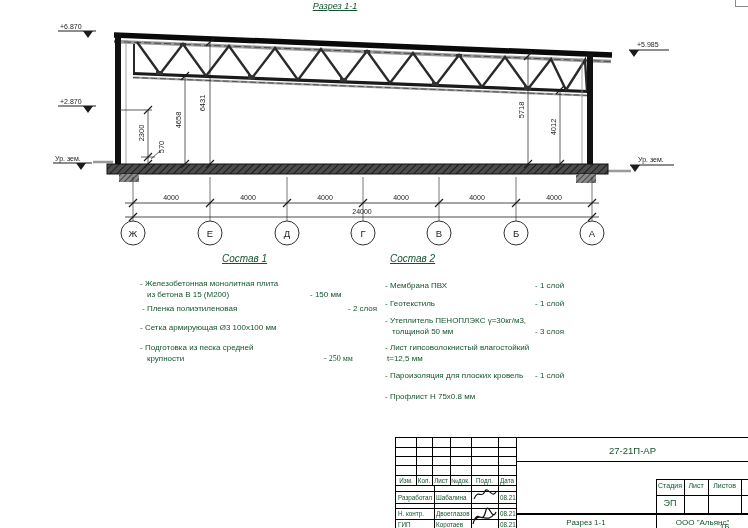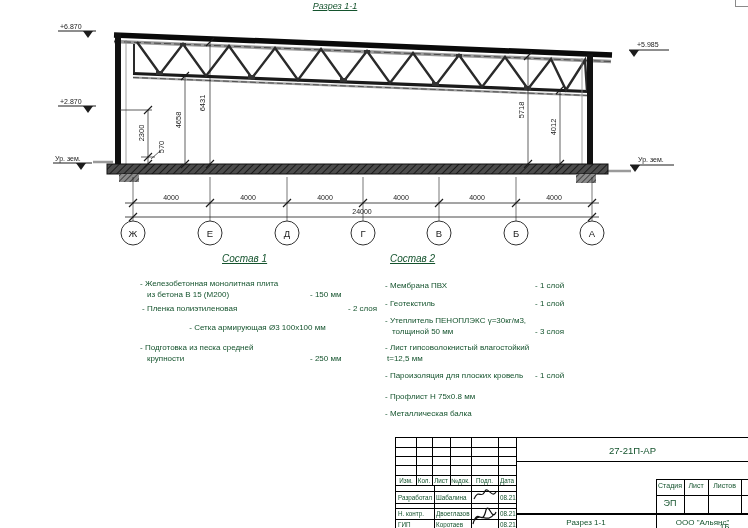--- a/index.html
+++ b/index.html
@@ -173,27 +173,27 @@
     <div class="s-title" style="left:82px;top:5px;">Состав 1</div>
     <div class="item" style="top:30px;width:235px;">
       <span>- Железобетонная  монолитная плита</span><br>
       <span style="padding-left:7px;">из бетона В 15 (М200)</span>
       <span class="val" style="left:170px;top:11px;">- 150 мм</span>
     </div>
     <div class="item" style="top:55px;width:235px;">
       <span style="padding-left:2px;">- Пленка полиэтиленовая</span>
       <span class="val" style="left:170px;margin-left:38px;">- 2 слоя</span>
     </div>
-    <div class="item" style="top:74px;width:235px;text-align:center;">
+    <div class="item" style="top:74px;width:235px;">
       <span>- Сетка армирующая Ø3 100х100 мм</span>
     </div>
     <div class="item" style="top:94px;width:235px;">
       <span>- Подготовка из песка средней</span><br>
       <span style="padding-left:7px;">крупности</span>
-      <span class="val" style="left:170px;top:11px;">- 250 мм</span>
+      <span class="val" style="left:184px;top:11px;font-family:Liberation Serif, serif;">- 250 мм</span>
     </div>
   </div>
 
   <div class="sostav" style="left:385px;top:248px;width:250px;height:175px;">
     <div class="s-title" style="left:5px;top:5px;">Состав 2</div>
     <div class="item" style="top:32px;width:250px;">
       <span>- Мембрана ПВХ</span>
       <span class="val" style="left:150px;">- 1 слой</span>
     </div>
     <div class="item" style="top:50px;width:250px;">
@@ -208,23 +208,20 @@
     <div class="item" style="top:94px;width:250px;">
       <span>- Лист гипсоволокнистый влагостойкий</span><br>
       <span style="padding-left:2px;">t=12,5 мм</span>
     </div>
     <div class="item" style="top:122px;width:250px;">
       <span>- Пароизоляция для плоских кровель</span>
       <span class="val" style="left:150px;">- 1 слой</span>
     </div>
     <div class="item" style="top:143px;width:250px;">
       <span>- Профлист Н 75х0.8 мм</span>
-    </div>
-    <div class="item" style="top:160px;width:250px;">
-      <span>- Металлическая балка</span>
     </div>
   </div>
 
   <div class="tb">
 
     <div class="hline" style="left:0;top:9px;width:120px;"></div>
     <div class="hline" style="left:0;top:18px;width:120px;"></div>
     <div class="hline" style="left:0;top:27px;width:120px;"></div>
     <div class="hline" style="left:0;top:37px;width:120px;"></div>
     <div class="hline" style="left:0;top:47px;width:120px;"></div>

